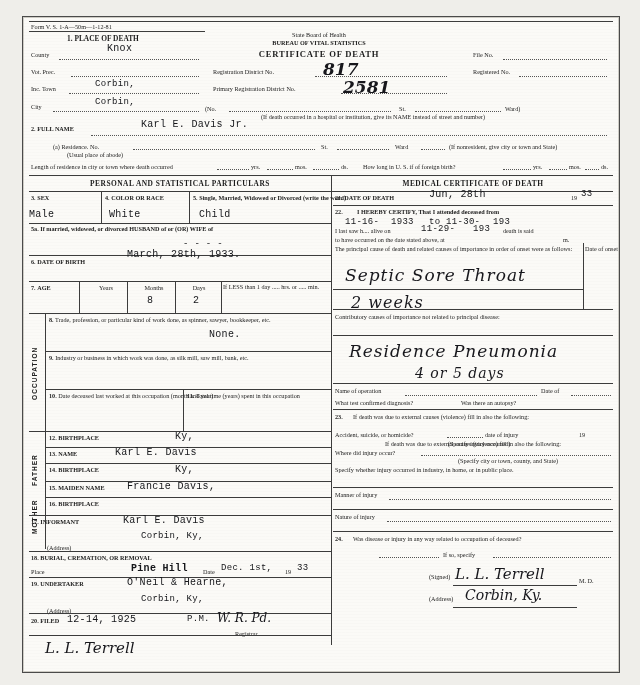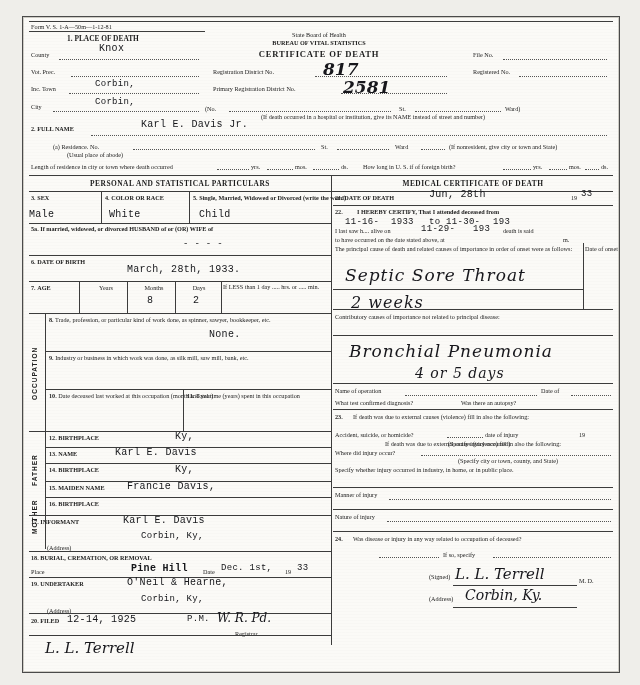--- a/index.html
+++ b/index.html
@@ -61,21 +61,21 @@
     <div class="line hr" style="left:6px;top:14px;width:176px;"></div>
 
     <div class="t sm b" style="left:44px;top:17px;">1. PLACE OF DEATH</div>
 
     <div class="t tiny" style="left:450px;top:34px;">File No.</div>
     <div class="dots" style="left:480px;top:42px;width:104px;"></div>
     <div class="t tiny" style="left:450px;top:51px;">Registered No.</div>
     <div class="dots" style="left:496px;top:59px;width:88px;"></div>
 
     <div class="t tiny" style="left:8px;top:34px;">County</div>
-    <div class="tw l t" style="left:76px;top:26px;">Knox</div>
+    <div class="tw l t" style="left:84px;top:26px;">Knox</div>
     <div class="dots" style="left:36px;top:42px;width:140px;"></div>
 
     <div class="t tiny" style="left:8px;top:51px;">Vot. Prec.</div>
     <div class="dots" style="left:48px;top:59px;width:128px;"></div>
     <div class="t tiny" style="left:190px;top:51px;">Registration District No.</div>
     <div class="hw b" style="position:absolute;left:300px;top:42px;font-size:17px;">817</div>
     <div class="dots" style="left:292px;top:59px;width:132px;"></div>
 
     <div class="t tiny" style="left:8px;top:68px;">Inc. Town</div>
     <div class="tw t" style="left:72px;top:62px;">Corbin,</div>
@@ -137,21 +137,21 @@
     <div class="tw l t" style="left:6px;top:192px;">Male</div>
     <div class="tw l t" style="left:86px;top:192px;">White</div>
     <div class="tw l t" style="left:176px;top:192px;">Child</div>
     <div class="line hr" style="left:6px;top:206px;width:302px;"></div>
 
     <div class="t tiny b" style="left:8px;top:208px;width:120px;line-height:7px;"><span>5a.</span>&nbsp;<span>If married, widowed, or divorced HUSBAND of or (OR) WIFE of</span></div>
     <div class="tw t" style="left:160px;top:222px;">- - - -</div>
     <div class="line hr" style="left:6px;top:238px;width:302px;"></div>
 
     <div class="t tiny b" style="left:8px;top:241px;"><span>6.</span>&nbsp;<span>DATE OF BIRTH</span></div>
-    <div class="tw l t" style="left:104px;top:247px;">March, 28th, 1933.</div>
+    <div class="tw l t" style="left:104px;top:232px;">March, 28th, 1933.</div>
     <div class="line hr" style="left:6px;top:264px;width:302px;"></div>
 
     <div class="t tiny b" style="left:8px;top:267px;"><span>7.</span>&nbsp;<span>AGE</span></div>
     <div class="t tiny hdr" style="left:60px;top:267px;width:46px;">Years</div>
     <div class="t tiny hdr" style="left:108px;top:267px;width:46px;">Months</div>
     <div class="t tiny hdr" style="left:156px;top:267px;width:40px;">Days</div>
     <div class="t tiny" style="left:200px;top:266px;width:104px;line-height:7px;">If LESS than 1 day ..... hrs. or ..... min.</div>
     <div class="line vr" style="left:56px;top:264px;height:32px;"></div>
     <div class="line vr" style="left:104px;top:264px;height:32px;"></div>
     <div class="line vr" style="left:152px;top:264px;height:32px;"></div>
@@ -252,21 +252,21 @@
     <div class="line vr" style="left:560px;top:226px;height:66px;"></div>
     <div class="t tiny hdr" style="left:562px;top:228px;width:26px;line-height:7px;">Date of onset</div>
 
     <div class="hw" style="position:absolute;left:322px;top:248px;font-size:17px;letter-spacing:1px;">Septic Sore Throat</div>
     <div class="hw" style="position:absolute;left:328px;top:276px;font-size:16px;letter-spacing:1px;">2 weeks</div>
     <div class="line hr" style="left:310px;top:272px;width:250px;"></div>
     <div class="line hr" style="left:310px;top:292px;width:280px;"></div>
 
     <div class="t tiny" style="left:312px;top:296px;width:256px;line-height:7.6px;">Contributory causes of importance not related to principal disease:</div>
     <div class="line hr" style="left:310px;top:318px;width:280px;"></div>
-    <div class="hw" style="position:absolute;left:326px;top:324px;font-size:17px;letter-spacing:1px;">Bronchial Pneumonia</div>
+    <div class="hw" style="position:absolute;left:326px;top:324px;font-size:17px;letter-spacing:1px;">Residence Pneumonia</div>
     <div class="hw" style="position:absolute;left:392px;top:348px;font-size:14px;letter-spacing:1px;">4 or 5 days</div>
     <div class="line hr" style="left:310px;top:366px;width:280px;"></div>
 
     <div class="t tiny" style="left:312px;top:370px;">Name of operation</div>
     <div class="dots" style="left:382px;top:378px;width:132px;"></div>
     <div class="t tiny" style="left:518px;top:370px;">Date of</div>
     <div class="dots" style="left:548px;top:378px;width:40px;"></div>
     <div class="t tiny" style="left:312px;top:382px;">What test confirmed diagnosis?</div>
     <div class="t tiny" style="left:438px;top:382px;">Was there an autopsy?</div>
     <div class="line hr" style="left:310px;top:392px;width:280px;"></div>

